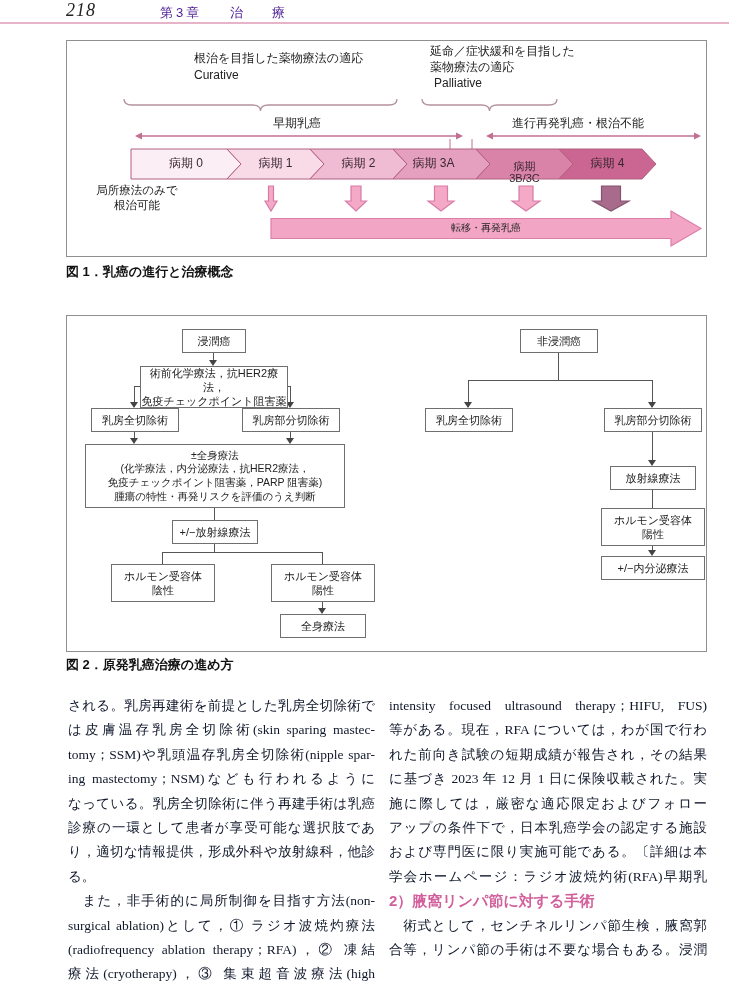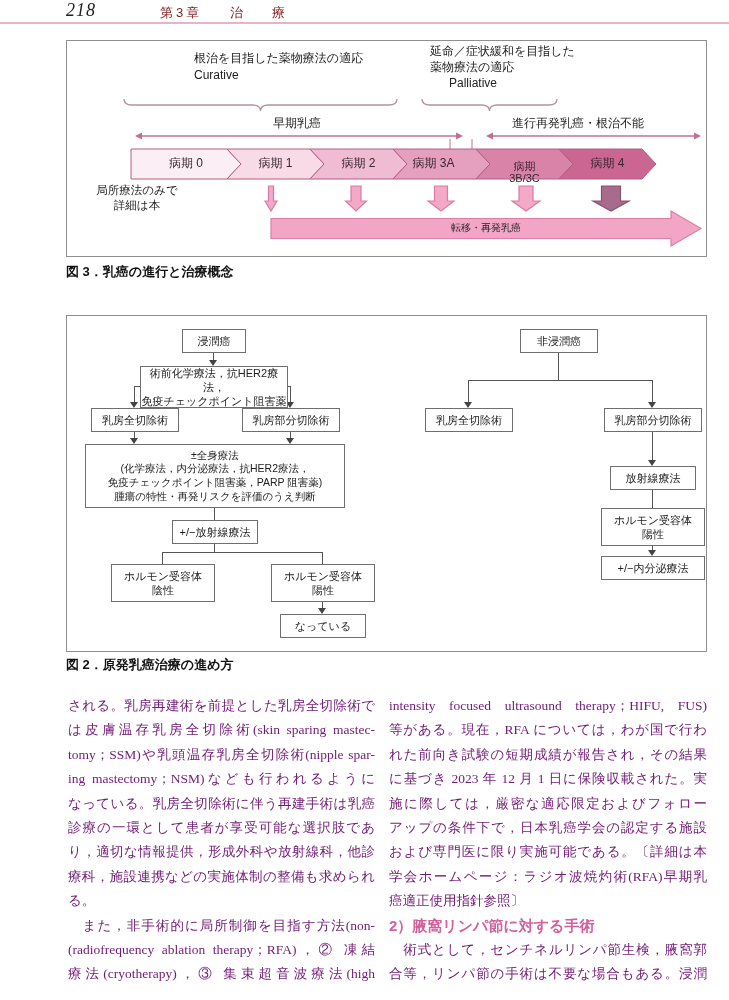--- a/index.html
+++ b/index.html
@@ -1,20 +1,20 @@
 <!DOCTYPE html>
 <html><head>
 <meta charset="utf-8">
 <style>
   html,body{margin:0;padding:0;background:#fff;}
   .page{position:relative;width:729px;height:1000px;background:#fff;overflow:hidden;
         font-family:"Liberation Sans","DejaVu Sans",sans-serif;}
   .pgnum{position:absolute;left:66px;top:0px;font:italic 500 18px "Liberation Serif","DejaVu Serif",serif;
          color:#222;letter-spacing:1px;}
-  .chap{position:absolute;left:160px;top:4px;font-size:13px;color:#7f1d1d;letter-spacing:3px;font-weight:500;}
+  .chap{position:absolute;left:160px;top:4px;font-size:13px;color:#4c1d95;letter-spacing:3px;font-weight:500;}
   .sect{left:230px;letter-spacing:8px;}
   .rule{position:absolute;left:0;top:22px;width:729px;height:2px;background:#e7b3c8;}
   .figbox{position:absolute;background:#fff;border:1px solid #8f8f8f;}
   #fig1{left:66px;top:40px;width:639px;height:215px;}
   #fig2{left:66px;top:315px;width:639px;height:335px;}
   #f1svg{position:absolute;left:0;top:0;}
   .lab{position:absolute;font-size:12px;color:#222;white-space:pre-line;line-height:1.3;}
   .c{text-align:center;}
   .sm{font-size:11.5px;}
   .stagelab{position:absolute;display:flex;align-items:center;justify-content:center;
@@ -23,21 +23,21 @@
   .fbox{position:absolute;border:1px solid #6f6f6f;background:#fff;display:flex;align-items:center;
         justify-content:center;text-align:center;font-size:11px;color:#222;line-height:1.3;white-space:pre-line;}
   .cv{position:absolute;width:1px;background:#555;}
   .ch{position:absolute;height:1px;background:#555;}
   .ar{position:absolute;width:0;height:0;border-left:4px solid transparent;
       border-right:4px solid transparent;border-top:6px solid #444;}
   .col{position:absolute;top:694px;}
   #colL{left:68px;width:307px;}
   #colR{left:389px;width:318px;}
   .bline{height:24.4px;line-height:24.4px;white-space:nowrap;overflow:hidden;
-         font-family:"Liberation Serif","DejaVu Serif",serif;font-size:13.5px;color:#701a75;
+         font-family:"Liberation Serif","DejaVu Serif",serif;font-size:13.5px;color:#0f172a;
          text-align:justify;text-align-last:justify;}
   .bline.short{text-align-last:left;}
   .heading{height:24.4px;line-height:24.4px;font-size:15px;font-weight:bold;color:#d2609c;
            font-family:"Liberation Sans","DejaVu Sans",sans-serif;white-space:nowrap;}
 </style>
 </head>
 <body>
 
 <div class="page">
 
@@ -68,37 +68,37 @@
         <polygon points="284,145 294,145 294,160 299.5,160 289,170 278.5,160 284,160" fill="#f4a9c7" stroke="#d77ba6" stroke-width="1.2"></polygon>
         <polygon points="367.5,145 380.5,145 380.5,160 387,160 374,170 361,160 367.5,160" fill="#f4a9c7" stroke="#d77ba6" stroke-width="1.2"></polygon>
         <polygon points="452,145 466,145 466,160 473,160 459,170 445,160 452,160" fill="#f4a9c7" stroke="#d77ba6" stroke-width="1.2"></polygon>
         <polygon points="534.5,145 553.5,145 553.5,160 562,160 544,170 526,160 534.5,160" fill="#a96b8c" stroke="#845370" stroke-width="1.2"></polygon>
         <polygon points="204,177.5 604,177.5 604,170 634,187.5 604,205 604,197.5 204,197.5" fill="#f3a5c6" stroke="#dd7ea8" stroke-width="1.2"></polygon>
       </svg>
     <div class="lab" style="left:127px;top:10px">根治を目指した薬物療法の適応</div>
     <div class="lab" style="left:127px;top:27px">Curative</div>
     <div class="lab" style="left:363px;top:3px">延命／症状緩和を目指した</div>
     <div class="lab" style="left:363px;top:19px">薬物療法の適応</div>
-    <div class="lab" style="left:382px;top:35px">Palliative</div>
+    <div class="lab" style="left:367px;top:35px">Palliative</div>
     <div class="lab c" style="left:64px;top:75px;width:332px">早期乳癌</div>
     <div class="lab c" style="left:405px;top:75px;width:212px">進行再発乳癌・根治不能</div>
     <div class="lab c sm" style="left:15px;top:142px;width:110px">局所療法のみで
-詳細は本</div>
+根治可能</div>
     <div class="lab c" style="left:204px;top:180px;width:430px;font-size:10px">転移・再発乳癌</div>
     <div id="stagelabs">
         <div class="stagelab" style="left: 64px; top: 108px; width: 110px; height: 30px;">病期 0</div>
         <div class="stagelab" style="left: 160px; top: 108px; width: 97px; height: 30px;">病期 1</div>
         <div class="stagelab" style="left: 243px; top: 108px; width: 97px; height: 30px;">病期 2</div>
         <div class="stagelab" style="left: 318px; top: 108px; width: 97px; height: 30px;">病期 3A</div>
         <div class="stagelab" style="left: 409px; top: 108px; width: 97px; height: 46px; font-size: 11px;">病期
 3B/3C</div>
         <div class="stagelab" style="left: 492px; top: 108px; width: 97px; height: 30px; text-align: right;">病期 4</div>
       </div>
   </div>
-  <div class="caption" style="top:263px">図 3．乳癌の進行と治療概念</div>
+  <div class="caption" style="top:263px">図 1．乳癌の進行と治療概念</div>
 
   <div class="figbox" id="fig2">
     <div id="connectors">
         <div class="cv" style="left: 146px; top: 35px; height: 9px;"></div>
         <div class="ar" style="left: 142px; top: 44px;"></div>
         <div class="cv" style="left: 67px; top: 70px; height: 16px;"></div>
         <div class="ar" style="left: 63px; top: 86px;"></div>
         <div class="cv" style="left: 223px; top: 70px; height: 16px;"></div>
         <div class="ar" style="left: 219px; top: 86px;"></div>
         <div class="cv" style="left: 67px; top: 114px; height: 8px;"></div>
@@ -135,53 +135,52 @@
     <div class="fbox" style="left:537px;top:92px;width:96px;height:22px">乳房部分切除術</div>
     <div class="fbox" style="left:18px;top:128px;width:258px;height:62px;font-size:10.5px">±全身療法
 (化学療法，内分泌療法，抗HER2療法，
 免疫チェックポイント阻害薬，PARP 阻害薬)
 腫瘍の特性・再発リスクを評価のうえ判断</div>
     <div class="fbox" style="left:105px;top:204px;width:84px;height:22px">+/−放射線療法</div>
     <div class="fbox" style="left:44px;top:248px;width:102px;height:36px">ホルモン受容体
 陰性</div>
     <div class="fbox" style="left:204px;top:248px;width:102px;height:36px">ホルモン受容体
 陽性</div>
-    <div class="fbox" style="left:213px;top:298px;width:84px;height:22px">なっている</div>
+    <div class="fbox" style="left:213px;top:298px;width:84px;height:22px">全身療法</div>
     <div class="fbox" style="left:543px;top:150px;width:84px;height:22px">放射線療法</div>
     <div class="fbox" style="left:534px;top:192px;width:102px;height:36px">ホルモン受容体
 陽性</div>
     <div class="fbox" style="left:534px;top:240px;width:102px;height:22px">+/−内分泌療法</div>
   </div>
   <div class="caption" style="top:656px">図 2．原発乳癌治療の進め方</div>
 
   <div class="col" id="colL">
       <div class="bline">される。乳房再建術を前提とした乳房全切除術で</div>
       <div class="bline">は皮膚温存乳房全切除術(skin sparing mastec-</div>
       <div class="bline">tomy；SSM)や乳頭温存乳房全切除術(nipple spar-</div>
       <div class="bline">ing mastectomy；NSM)なども行われるように</div>
       <div class="bline">なっている。乳房全切除術に伴う再建手術は乳癌</div>
       <div class="bline">診療の一環として患者が享受可能な選択肢であ</div>
       <div class="bline">り，適切な情報提供，形成外科や放射線科，他診</div>
-      <div class="bline">療科，施設連携などの実施体制の整備も求められ</div>
       <div class="bline short">る。</div>
       <div class="bline">　また，非手術的に局所制御を目指す方法(non-</div>
+      <div class="bline">surgical ablation)として，① ラジオ波焼灼療法</div>
       <div class="bline">(radiofrequency ablation therapy；RFA)，② 凍結</div>
       <div class="bline">療法(cryotherapy)，③ 集束超音波療法(high</div>
     </div>
   <div class="col" id="colR">
     <div id="colRtop">
         <div class="bline">intensity focused ultrasound therapy；HIFU, FUS)</div>
         <div class="bline">等がある。現在，RFA については，わが国で行わ</div>
         <div class="bline">れた前向き試験の短期成績が報告され，その結果</div>
         <div class="bline">に基づき 2023 年 12 月 1 日に保険収載された。実</div>
         <div class="bline">施に際しては，厳密な適応限定およびフォロー</div>
         <div class="bline">アップの条件下で，日本乳癌学会の認定する施設</div>
         <div class="bline">および専門医に限り実施可能である。〔詳細は本</div>
         <div class="bline">学会ホームページ：ラジオ波焼灼術(RFA)早期乳</div>
-        <div class="bline short">癌適正使用指針参照〕</div>
       </div>
     <div class="heading" style="color: rgb(210, 96, 156);">2）腋窩リンパ節に対する手術</div>
     <div id="colRbot">
         <div class="bline">　術式として，センチネルリンパ節生検，腋窩郭</div>
         <div class="bline">合等，リンパ節の手術は不要な場合もある。浸潤</div>
       </div>
   </div>
 
 </div>
 

